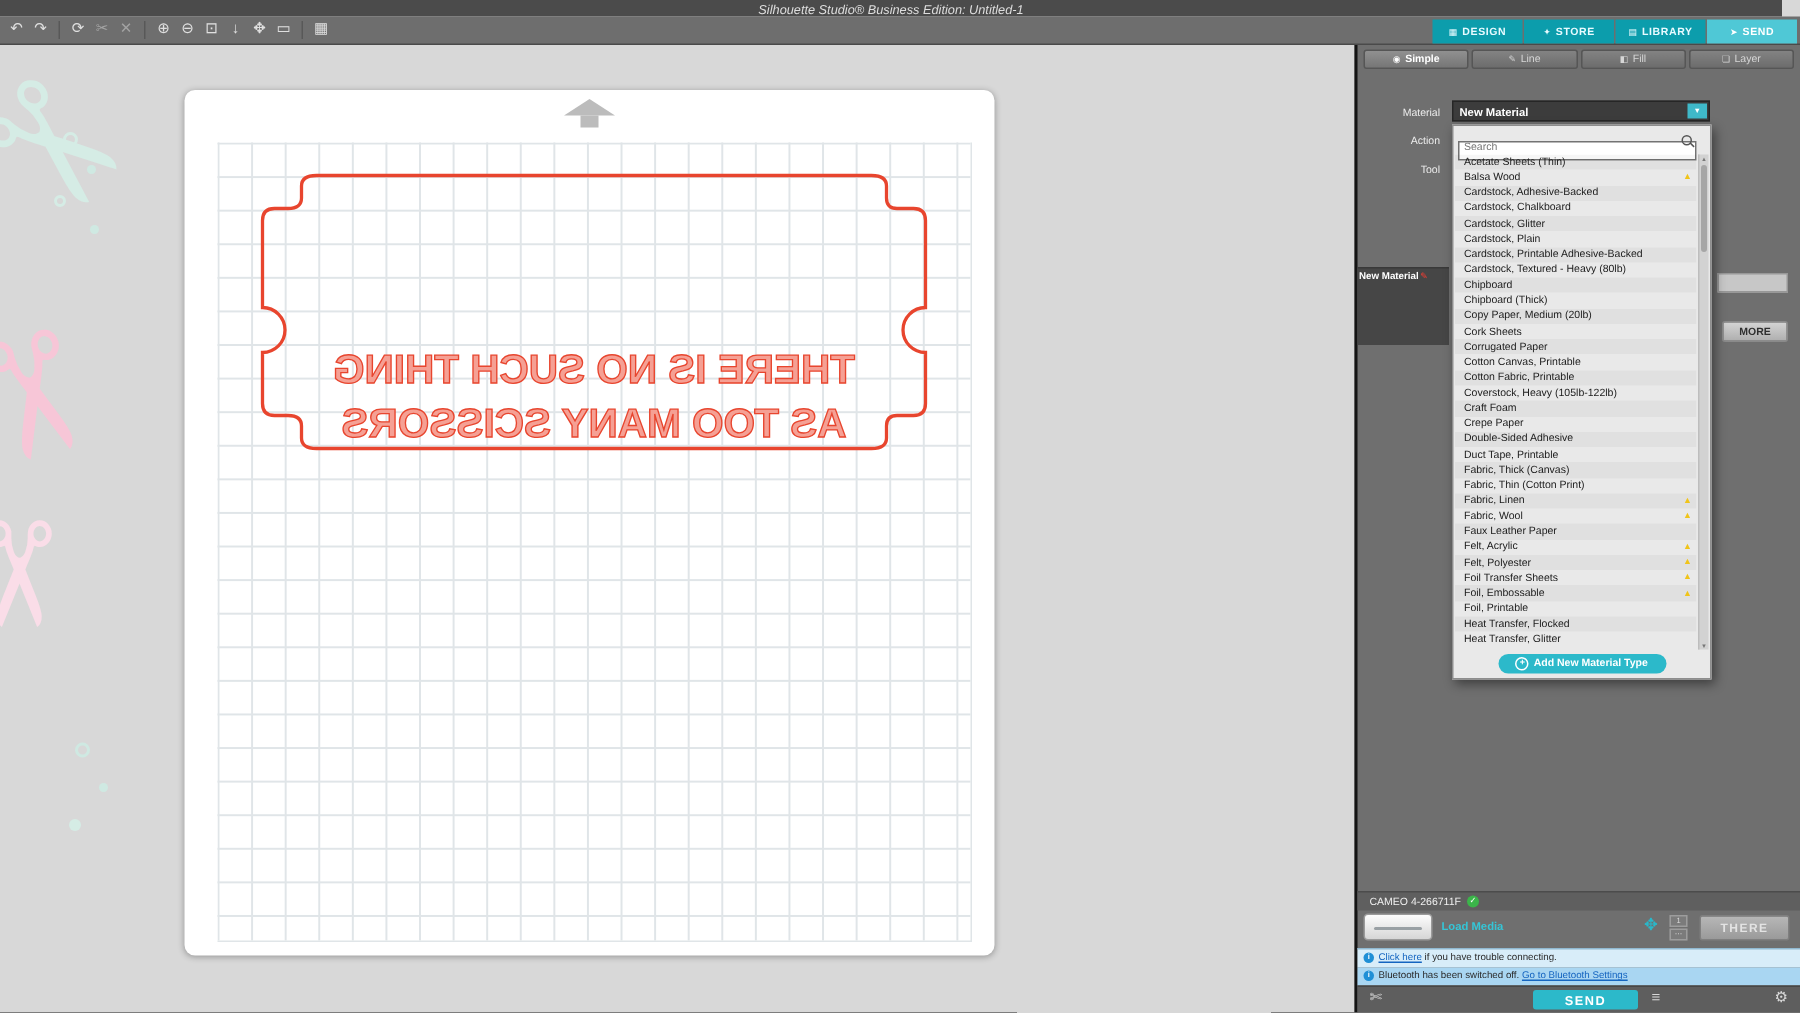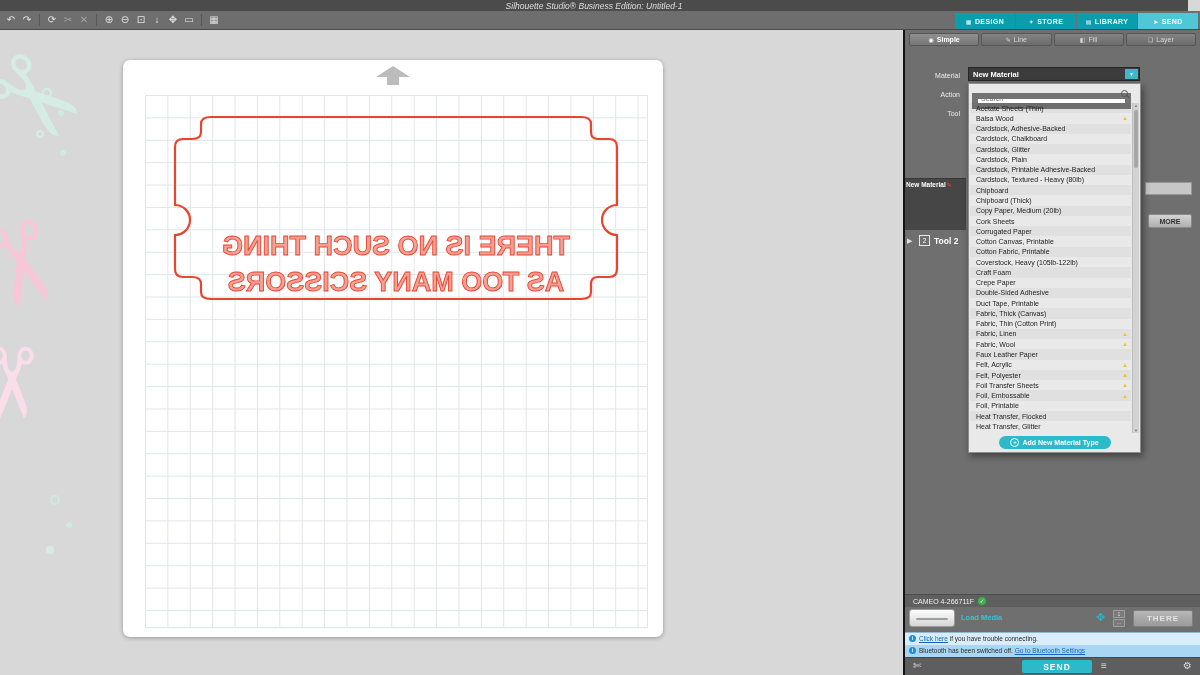--- a/index.html
+++ b/index.html
@@ -72,21 +72,21 @@
   .right-frag{position:absolute;top:152px;left:240px;width:47px;height:13px;background:#c7c7c7;
               border:1px solid #989898;box-sizing:border-box;z-index:1;}
   .more-btn{position:absolute;top:184px;left:243px;width:44px;height:14px;
             background:linear-gradient(#d4d4d4,#afafaf);border:1px solid #8a8a8a;border-radius:2px;
             box-sizing:border-box;font-size:7px;font-weight:bold;color:#2f2f2f;
             display:flex;align-items:center;justify-content:center;z-index:1;}
   
   .dropdown{position:absolute;top:53px;left:63px;width:173px;height:370px;background:#e9e9e9;
             border:1px solid #8d8d8d;box-sizing:border-box;box-shadow:2px 3px 7px rgba(0,0,0,.45);z-index:6;}
   .search-row{position:absolute;top:3px;left:3px;right:9px;height:13px;}
-  .search-input{width:100%;height:13px;box-sizing:border-box;border:6px solid #737373;background:#fff;
+  .search-input{width:100%;height:13px;box-sizing:border-box;border:1px solid #737373;background:#fff;
                 font-size:7px;padding:0 11px 4px 3px;outline:none;font-family:inherit;color:#333;}
   .mag{position:absolute;right:3px;top:3px;width:5px;height:5px;border:1px solid #555;border-radius:50%;}
   .mag::after{content:"";position:absolute;width:4px;height:1px;background:#555;
               transform:rotate(45deg);right:-3px;bottom:-1px;}
   .mat-list{position:absolute;top:19px;left:1px;right:9px;bottom:19px;overflow:hidden;}
   .mat-row{height:10.28px;display:flex;align-items:center;padding:0 3px 0 6px;font-size:7px;color:#1b1b1b;}
   .mat-row:nth-child(odd){background:rgba(0,0,0,0.035);}
   .mat-name{white-space:nowrap;}
   .warn{margin-left:auto;color:#f0c419;font-size:6px;line-height:6px;}
   .list-scrollbar{position:absolute;top:19px;right:1px;width:7px;bottom:19px;background:#d2d2d2;
@@ -246,25 +246,20 @@
       <span class="mat-select-arrow">▼</span>
     </div>
 
     <div class="selected-mat">
       <span>New Material</span><span class="red-pencil">✎</span>
     </div>
 
     <div class="right-frag"></div>
     <div class="more-btn">MORE</div>
 
-    <div class="tool-header t2">
-      <span class="collapse-glyph">▶</span>
-      <span class="tool-badge">2</span>
-      <span class="tool-label">Tool 2</span>
-    </div>
 
     <div class="dropdown">
       <div class="search-row">
         <input class="search-input" placeholder="Search" style="">
         <span class="mag"></span>
       </div>
       <div class="mat-list">
           <div class="mat-row">
             <span class="mat-name">Acetate Sheets (Thin)</span>
           </div>

